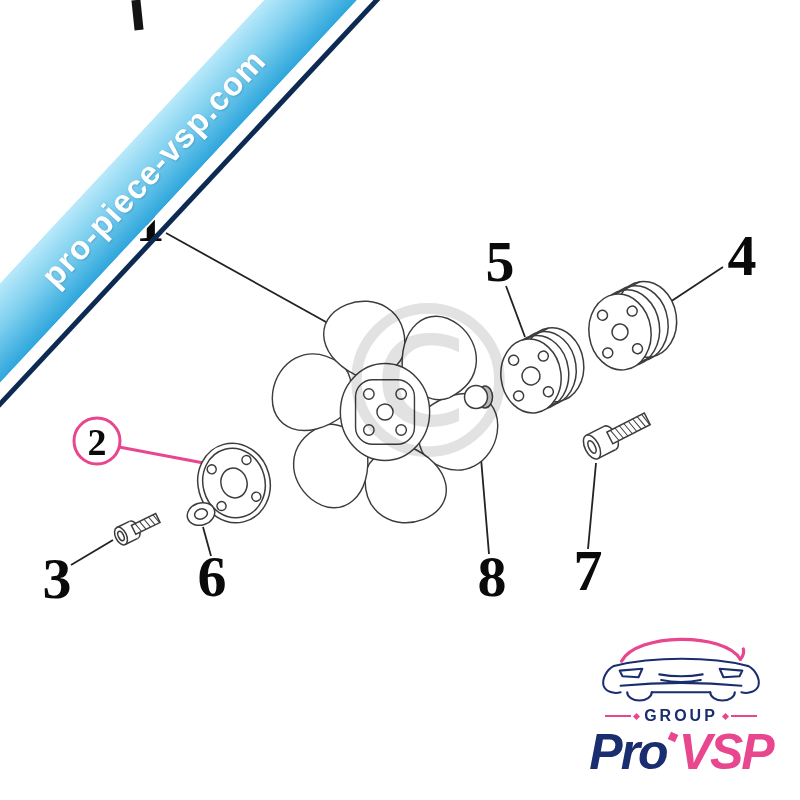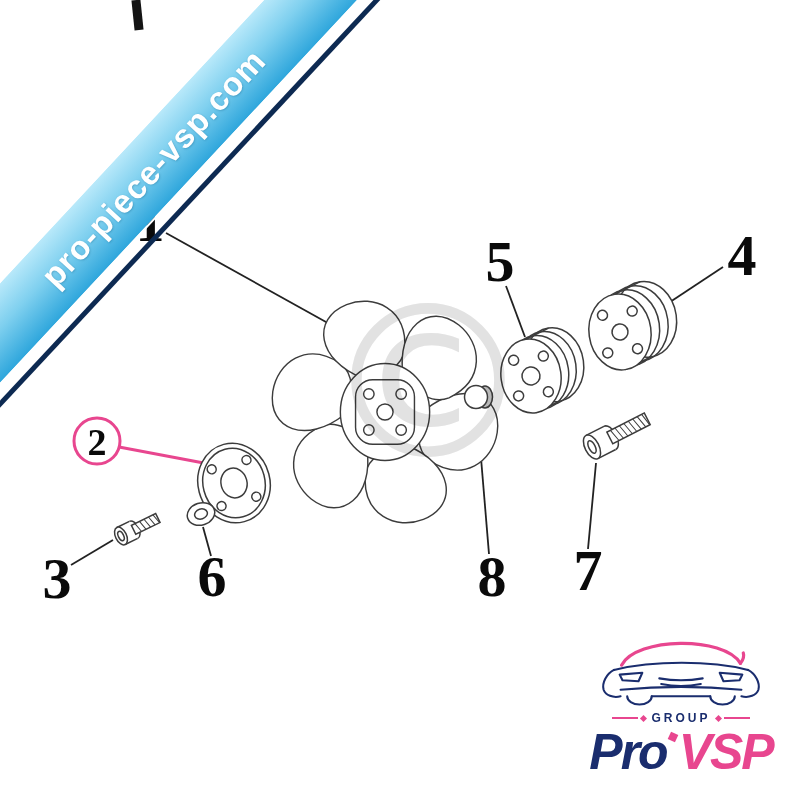--- a/index.html
+++ b/index.html
@@ -73,21 +73,21 @@
 
   
   .logo{
     position:absolute;right:24px;bottom:20px;width:190px;
     display:flex;flex-direction:column;align-items:center;z-index:6;
   }
   .logo .car{width:168px;height:82px;}
   .logo-group-row{display:flex;align-items:center;margin-top:2px;}
   .gline{width:26px;height:2px;background:var(--pink);}
   .gdot{width:5px;height:5px;background:var(--pink);transform:rotate(45deg);margin:0 3px;}
-  .gtext{font-size:12px;font-weight:bold;letter-spacing:3px;color:var(--navy);margin:0 2px;}
+  .gtext{font-size:16px;font-weight:bold;letter-spacing:3px;color:var(--navy);margin:0 2px;}
   .logo-brand{
     margin-top:0;font-style:italic;font-weight:bold;font-size:50px;
     letter-spacing:-2px;line-height:1.1;white-space:nowrap;
   }
   .logo-brand .pro{color:var(--navy);}
   .logo-brand .vsp{color:var(--pink);}
   .brand-dot{
     display:inline-block;width:8px;height:8px;background:var(--pink);
     transform:translateY(-28px) rotate(25deg);margin:0 2px;
   }

